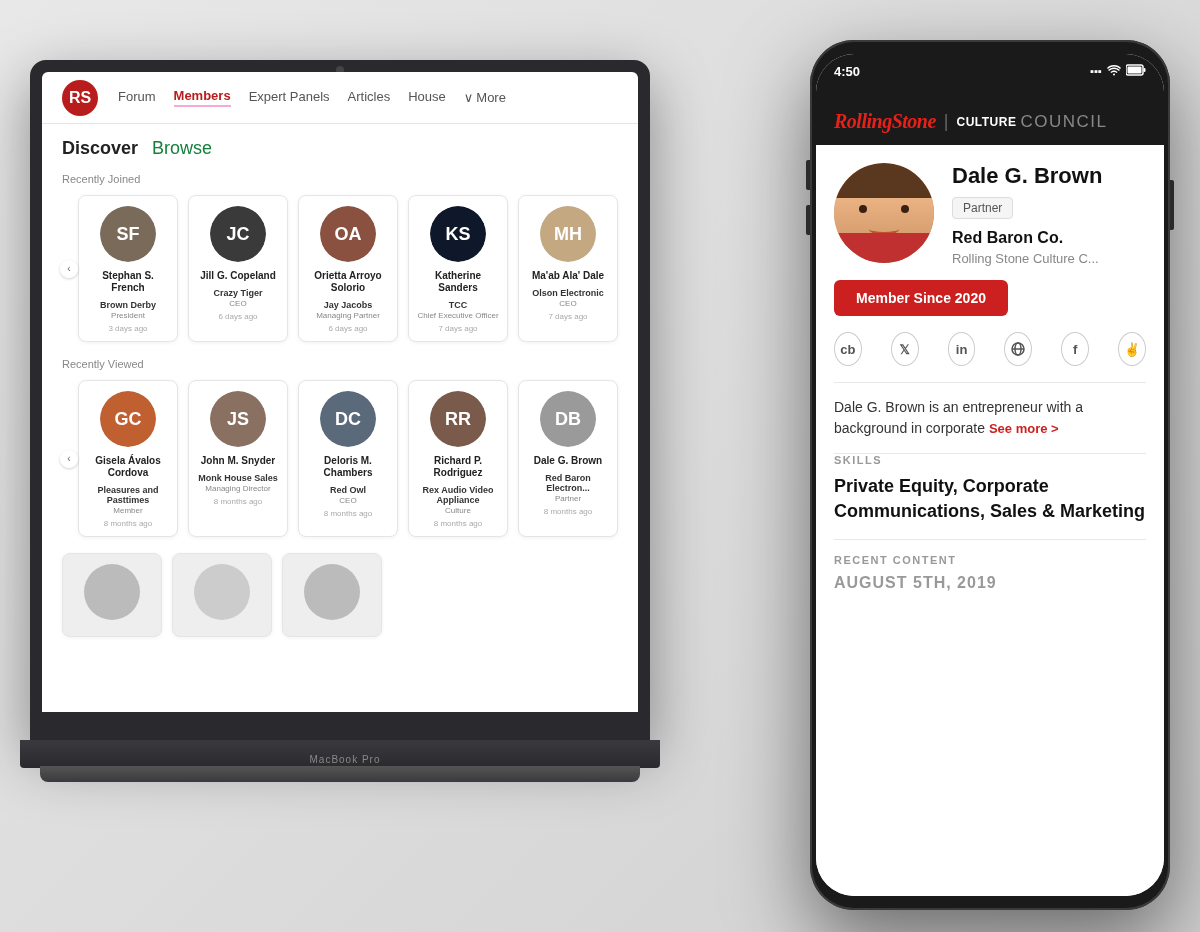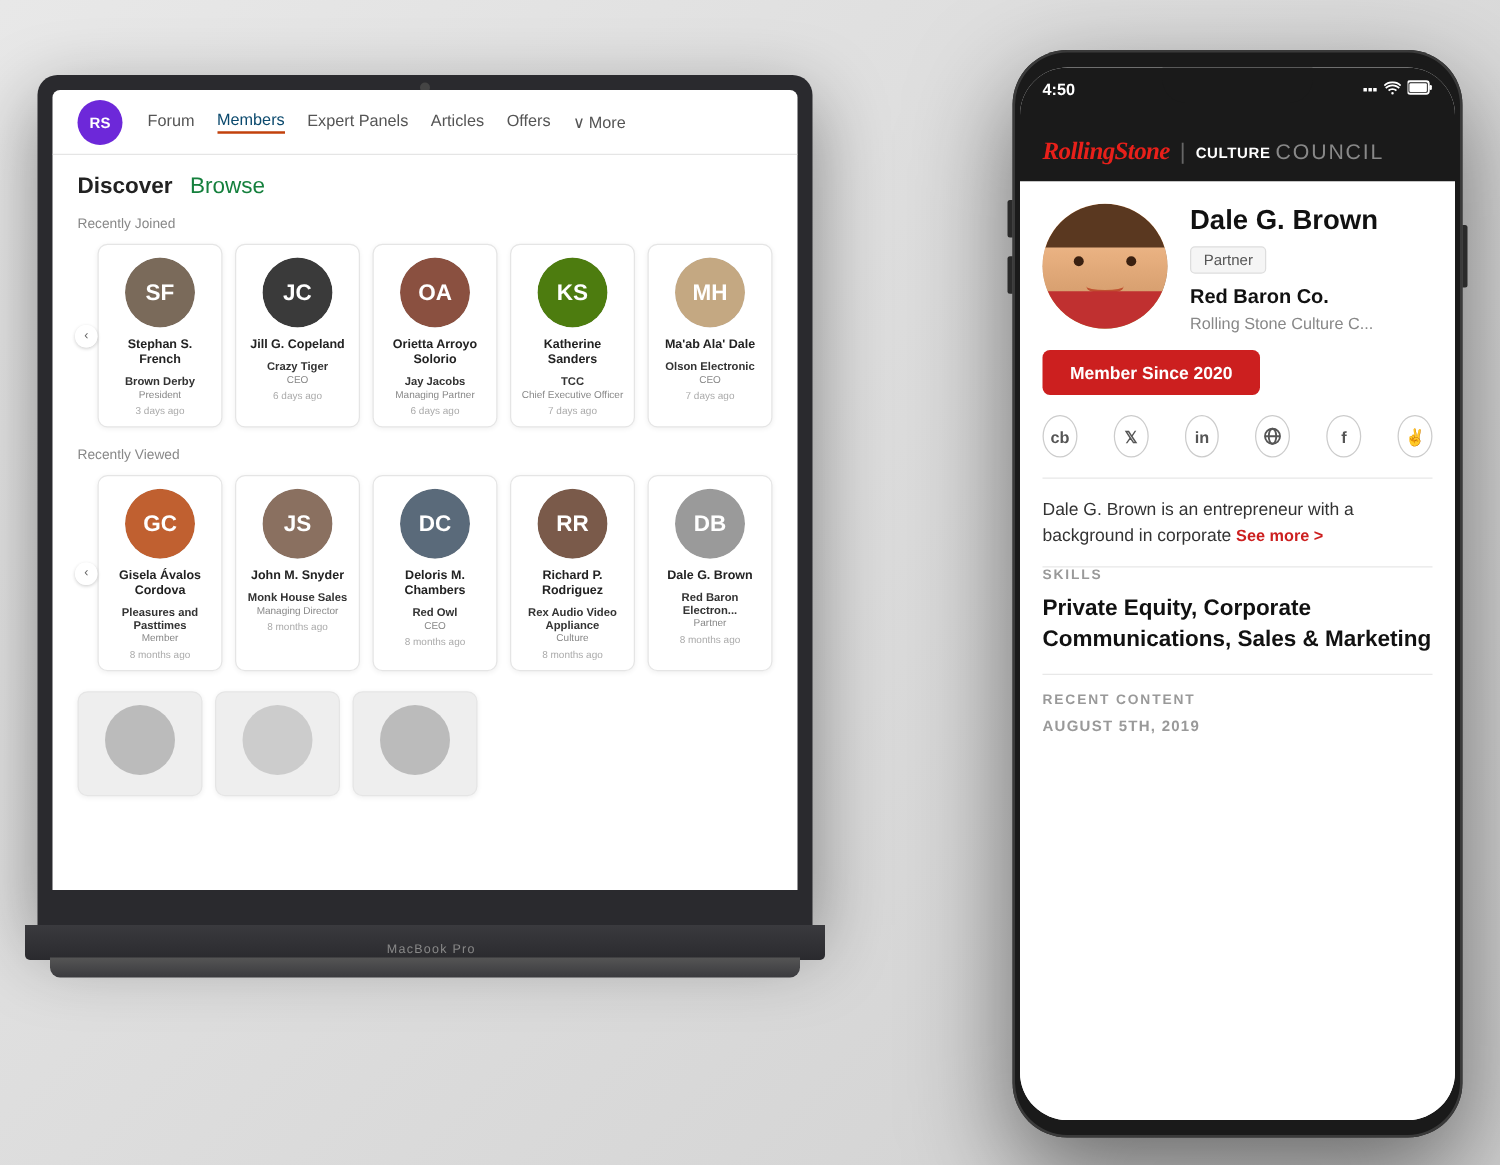--- a/index.html
+++ b/index.html
@@ -97,49 +97,49 @@
       align-items: center;
       padding: 10px 20px;
       border-bottom: 1px solid #e5e5e5;
       gap: 20px;
       height: 52px;
     }
 
     .app-logo {
       width: 36px;
       height: 36px;
-      background: #6d28d9;
+      background: #b91c1c;
       border-radius: 50%;
       display: flex;
       align-items: center;
       justify-content: center;
-      font-size: 12px;
+      font-size: 16px;
       font-weight: 900;
       color: #fff;
       flex-shrink: 0;
       text-align: center;
     }
 
     .app-nav {
       display: flex;
       align-items: center;
       gap: 18px;
       font-size: 13px;
     }
 
     .app-nav-item {
       color: #555;
       cursor: pointer;
       padding-bottom: 2px;
     }
 
     .app-nav-item.active {
-      color: #0c4a6e;
-      border-bottom: 2px solid #c2410c;
-      font-weight: 400;
+      color: #b91c1c;
+      border-bottom: 2px solid #f9a8d4;
+      font-weight: 700;
     }
 
     .app-nav-more {
       display: flex;
       align-items: center;
       gap: 3px;
       color: #555;
       font-size: 13px;
     }
 
@@ -543,21 +543,21 @@
       font-weight: 700;
       color: #111;
       line-height: 1.4;
     }
 
     .recent-content-section {
       padding-bottom: 14px;
     }
 
     .recent-date {
-      font-size: 12px;
+      font-size: 16px;
       font-weight: 700;
       color: #999;
       letter-spacing: 1px;
       margin-top: 8px;
     }
 
     .laptop-prev-arrow {
       position: absolute;
       left: -2px;
       top: 50%;
@@ -586,21 +586,21 @@
     <div class="laptop-camera-notch"></div>
     <div class="laptop-screen-inner">
 
       <div class="app-header">
         <div class="app-logo">RS</div>
         <nav class="app-nav">
           <span class="app-nav-item">Forum</span>
           <span class="app-nav-item active">Members</span>
           <span class="app-nav-item">Expert Panels</span>
           <span class="app-nav-item">Articles</span>
-          <span class="app-nav-item">Offers</span>
+          <span class="app-nav-item">House</span>
           <span class="app-nav-more">
             <span>∨</span>
             <span>More</span>
           </span>
         </nav>
       </div>
 
       <div class="app-content">
 
         <div class="discover-browse-tabs">
@@ -635,21 +635,21 @@
                 <div class="member-avatar">
                   <div class="member-avatar-circle" style="background:#8a5040;">OA</div>
                 </div>
                 <div class="member-name">Orietta Arroyo Solorio</div>
                 <div class="member-company">Jay Jacobs</div>
                 <div class="member-role">Managing Partner</div>
                 <div class="member-time">6 days ago</div>
               </div>
               <div class="member-card">
                 <div class="member-avatar">
-                  <div class="member-avatar-circle" style="background:#4d7c0f;text-align:center;">KS</div>
+                  <div class="member-avatar-circle" style="background:#0f172a;text-align:center;">KS</div>
                 </div>
                 <div class="member-name">Katherine Sanders</div>
                 <div class="member-company">TCC</div>
                 <div class="member-role">Chief Executive Officer</div>
                 <div class="member-time">7 days ago</div>
               </div>
               <div class="member-card">
                 <div class="member-avatar">
                   <div class="member-avatar-circle" style="background:#c4a882;">MH</div>
                 </div>

